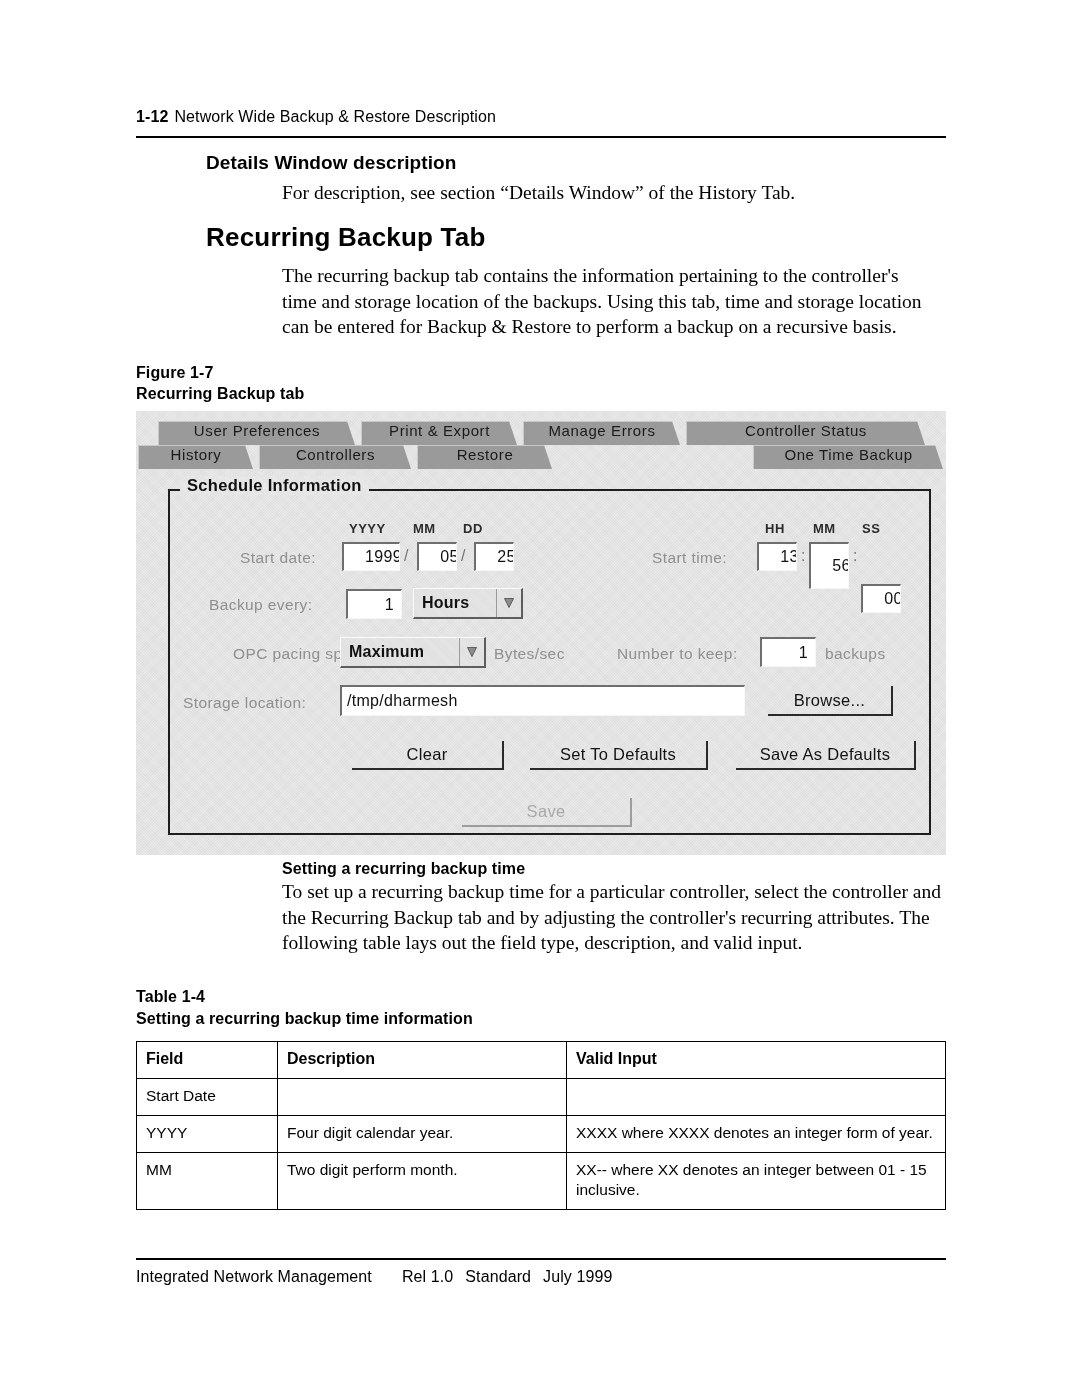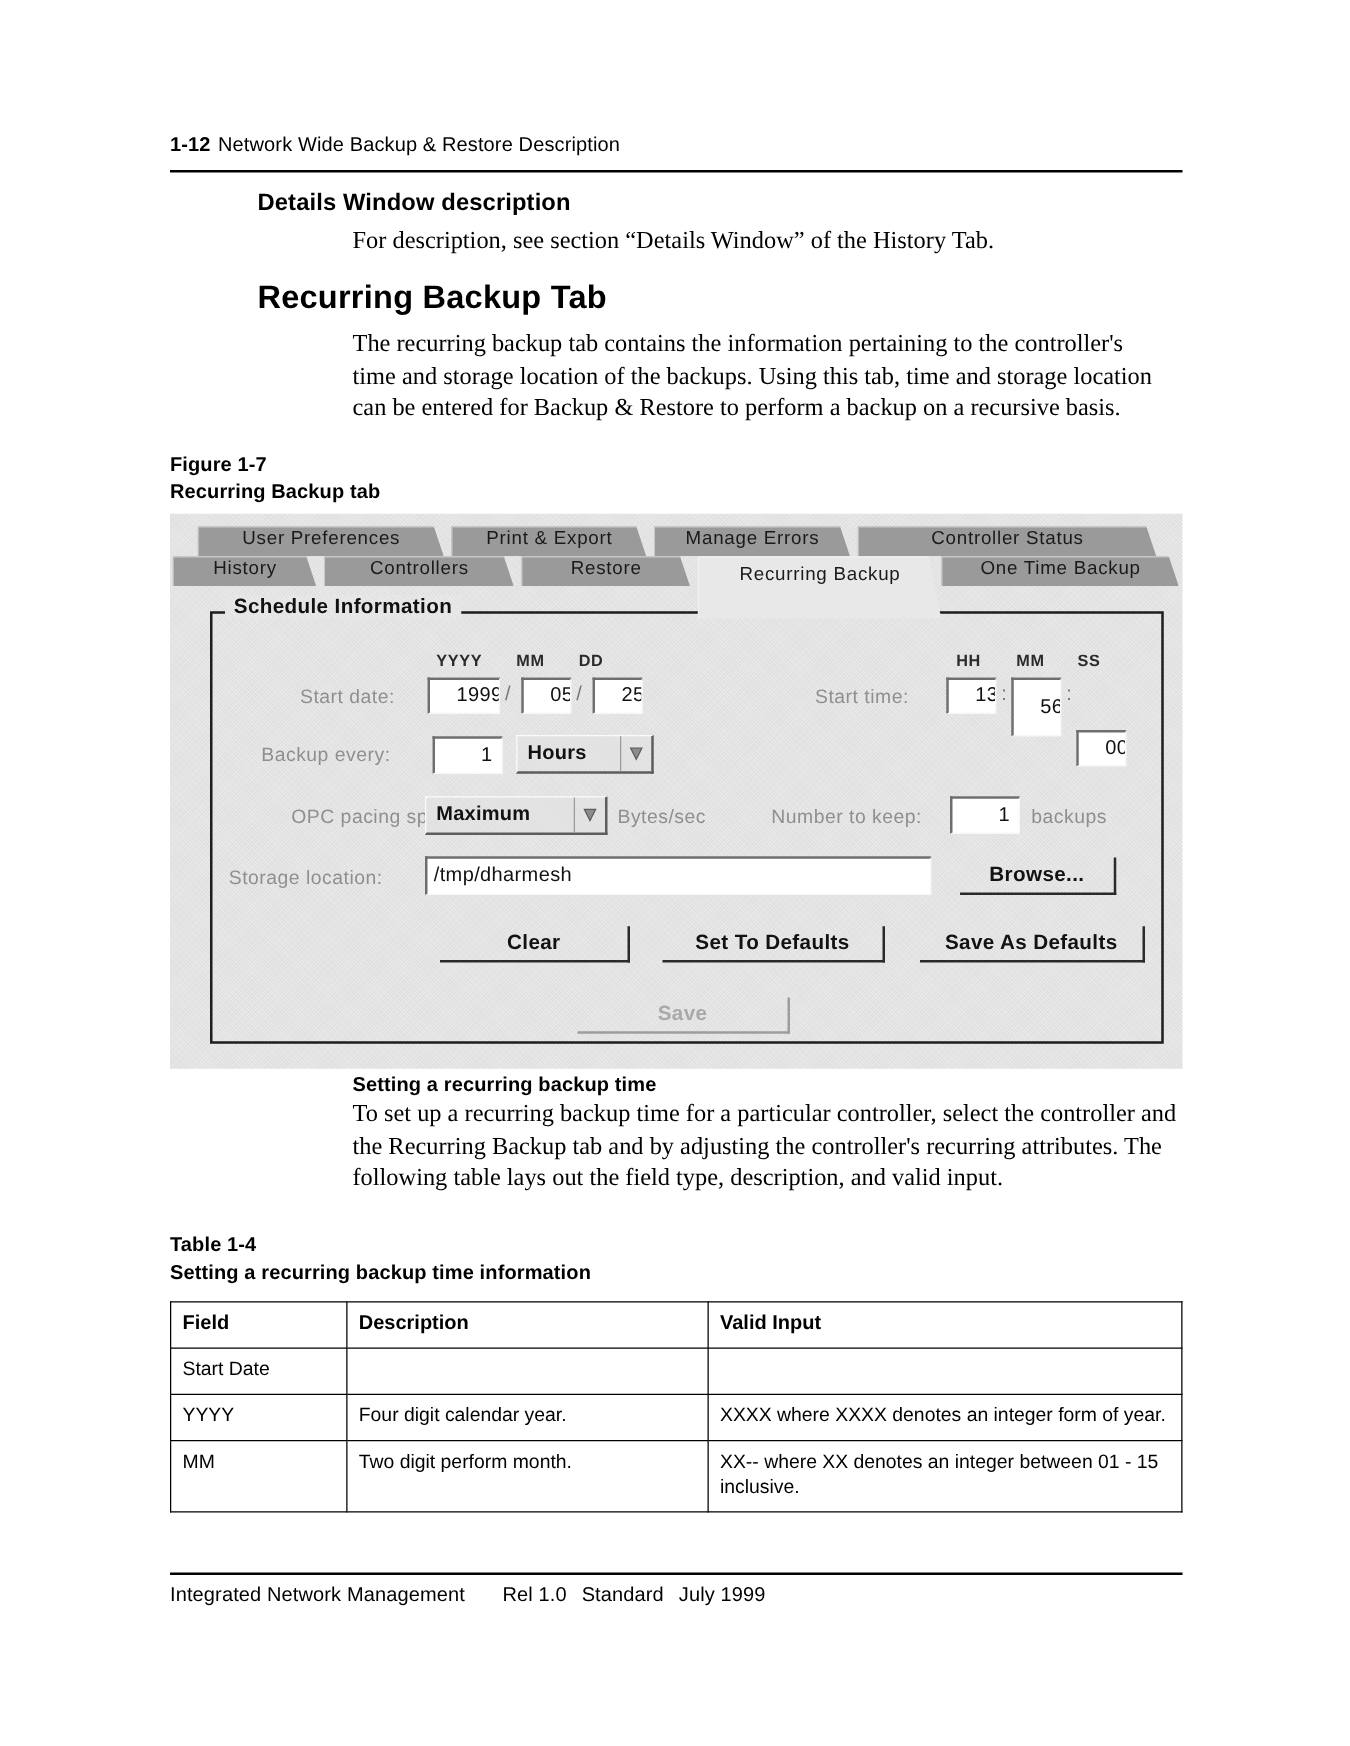--- a/index.html
+++ b/index.html
@@ -230,21 +230,21 @@
   
   .pbtn {
     position: absolute;
     box-sizing: border-box;
     border-bottom: 2px solid #2a2a2a;
     border-right: 2px solid #2a2a2a;
     display: flex;
     align-items: center;
     justify-content: center;
     font-size: 16.5px;
-    font-weight: bold;
+    font-weight: normal;
     letter-spacing: 0.3px;
     color: #121212;
     white-space: nowrap;
   }
   .pbtn.disabled { color: #a9a9a9; border-bottom-color: #9d9d9d; border-right-color: #9d9d9d; }
 
   
   #info-table {
     position: absolute;
     left: 136px;
@@ -323,23 +323,20 @@
     </div>
 
     <div class="tab row-bottom" style="left:2px; width:115px;">
       <span>History</span>
     </div>
     <div class="tab row-bottom" style="left:123px; width:152px;">
       <span>Controllers</span>
     </div>
     <div class="tab row-bottom" style="left:281px; width:135px;">
       <span>Restore</span>
-    </div>
-    <div class="tab row-bottom selected" style="left:422px; width:195px;">
-      <span>Recurring Backup</span>
     </div>
     <div class="tab row-bottom" style="left:617px; width:190px;">
       <span>One Time Backup</span>
     </div>
   </div>
 
   <div id="groupbox"></div>
   <div id="groupbox-legend">Schedule Information</div>
 
   <div class="mini-label" style="left:213px; top:110px;">YYYY</div>

